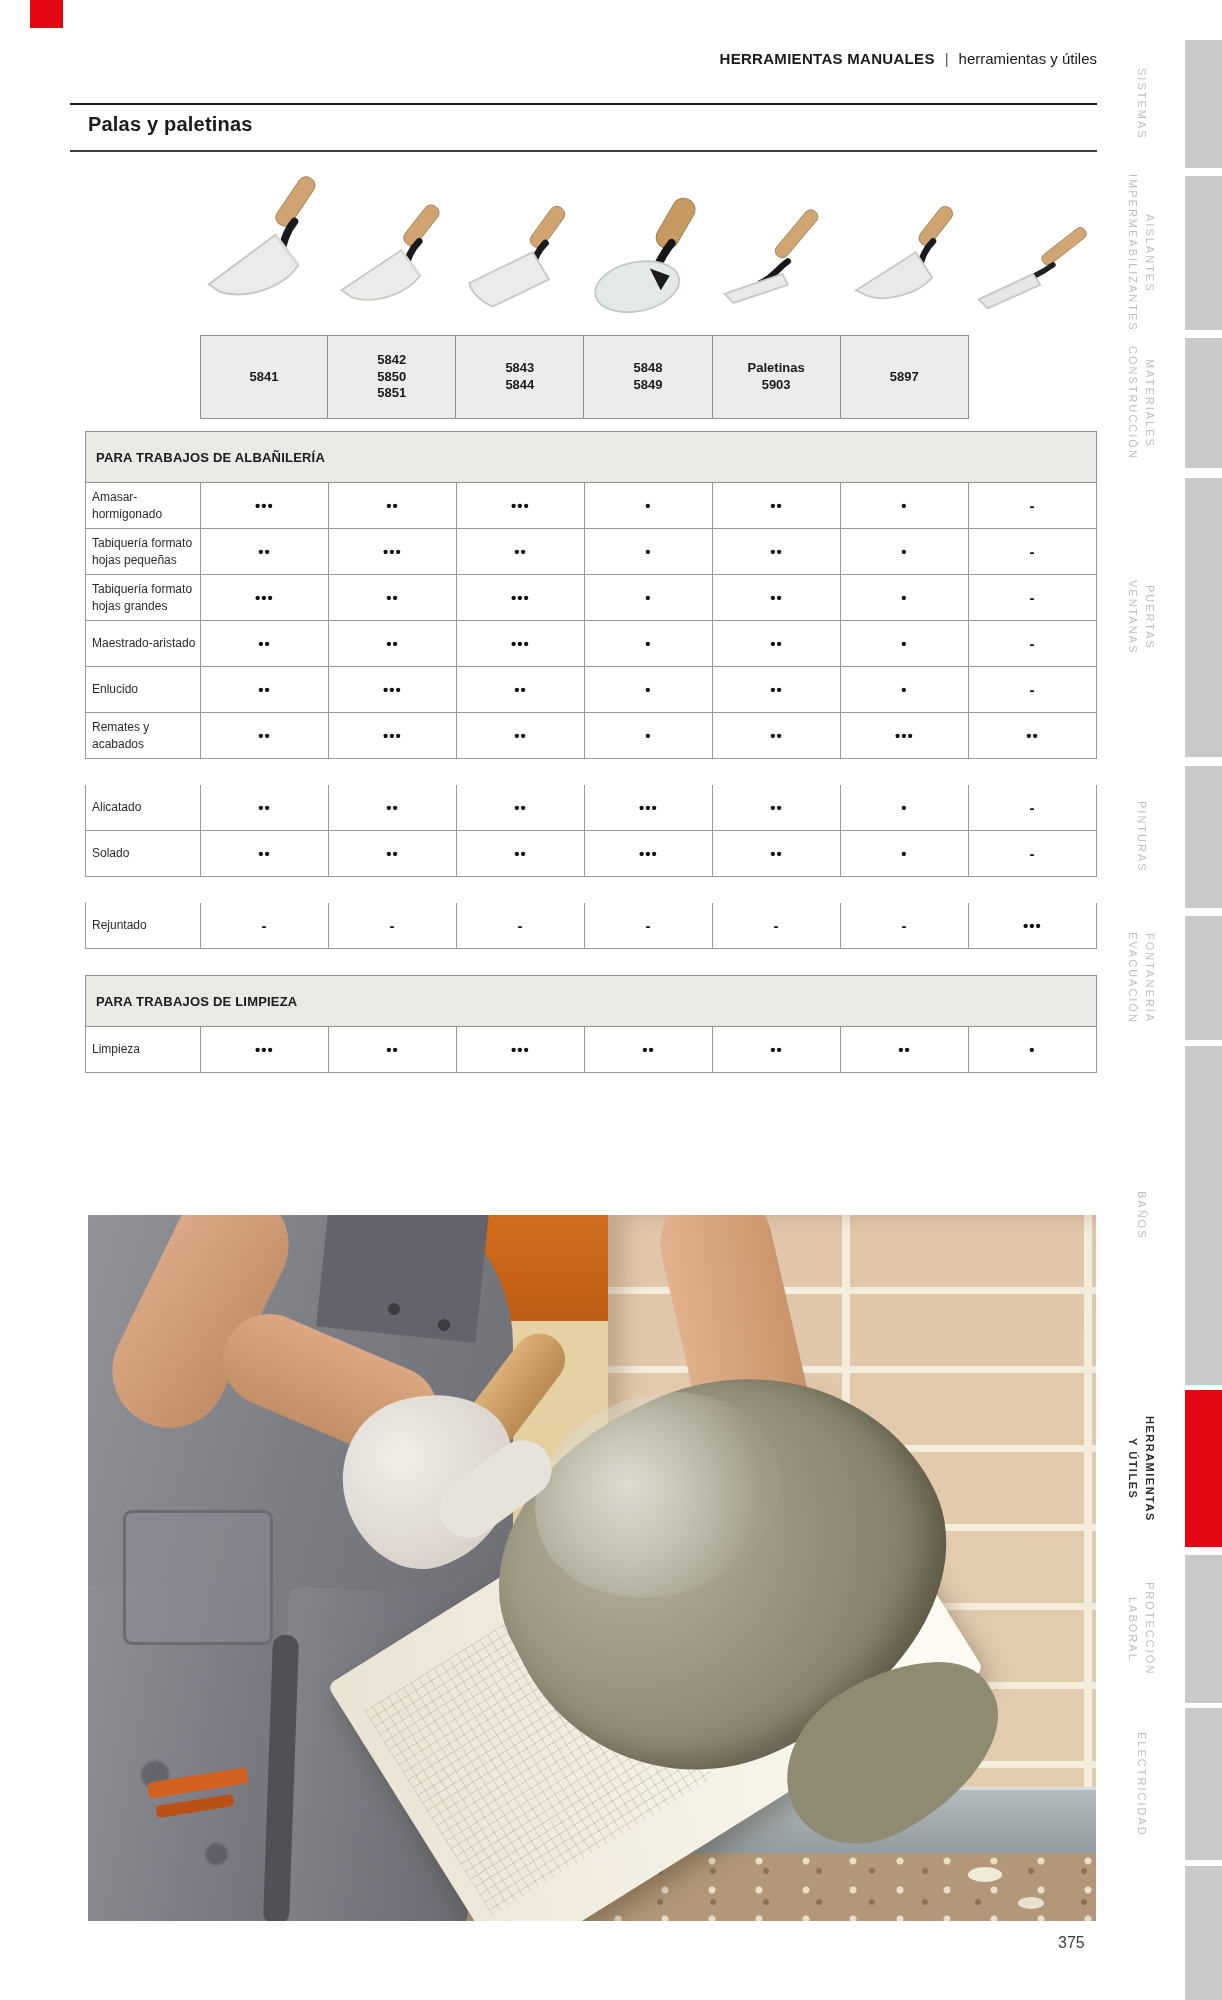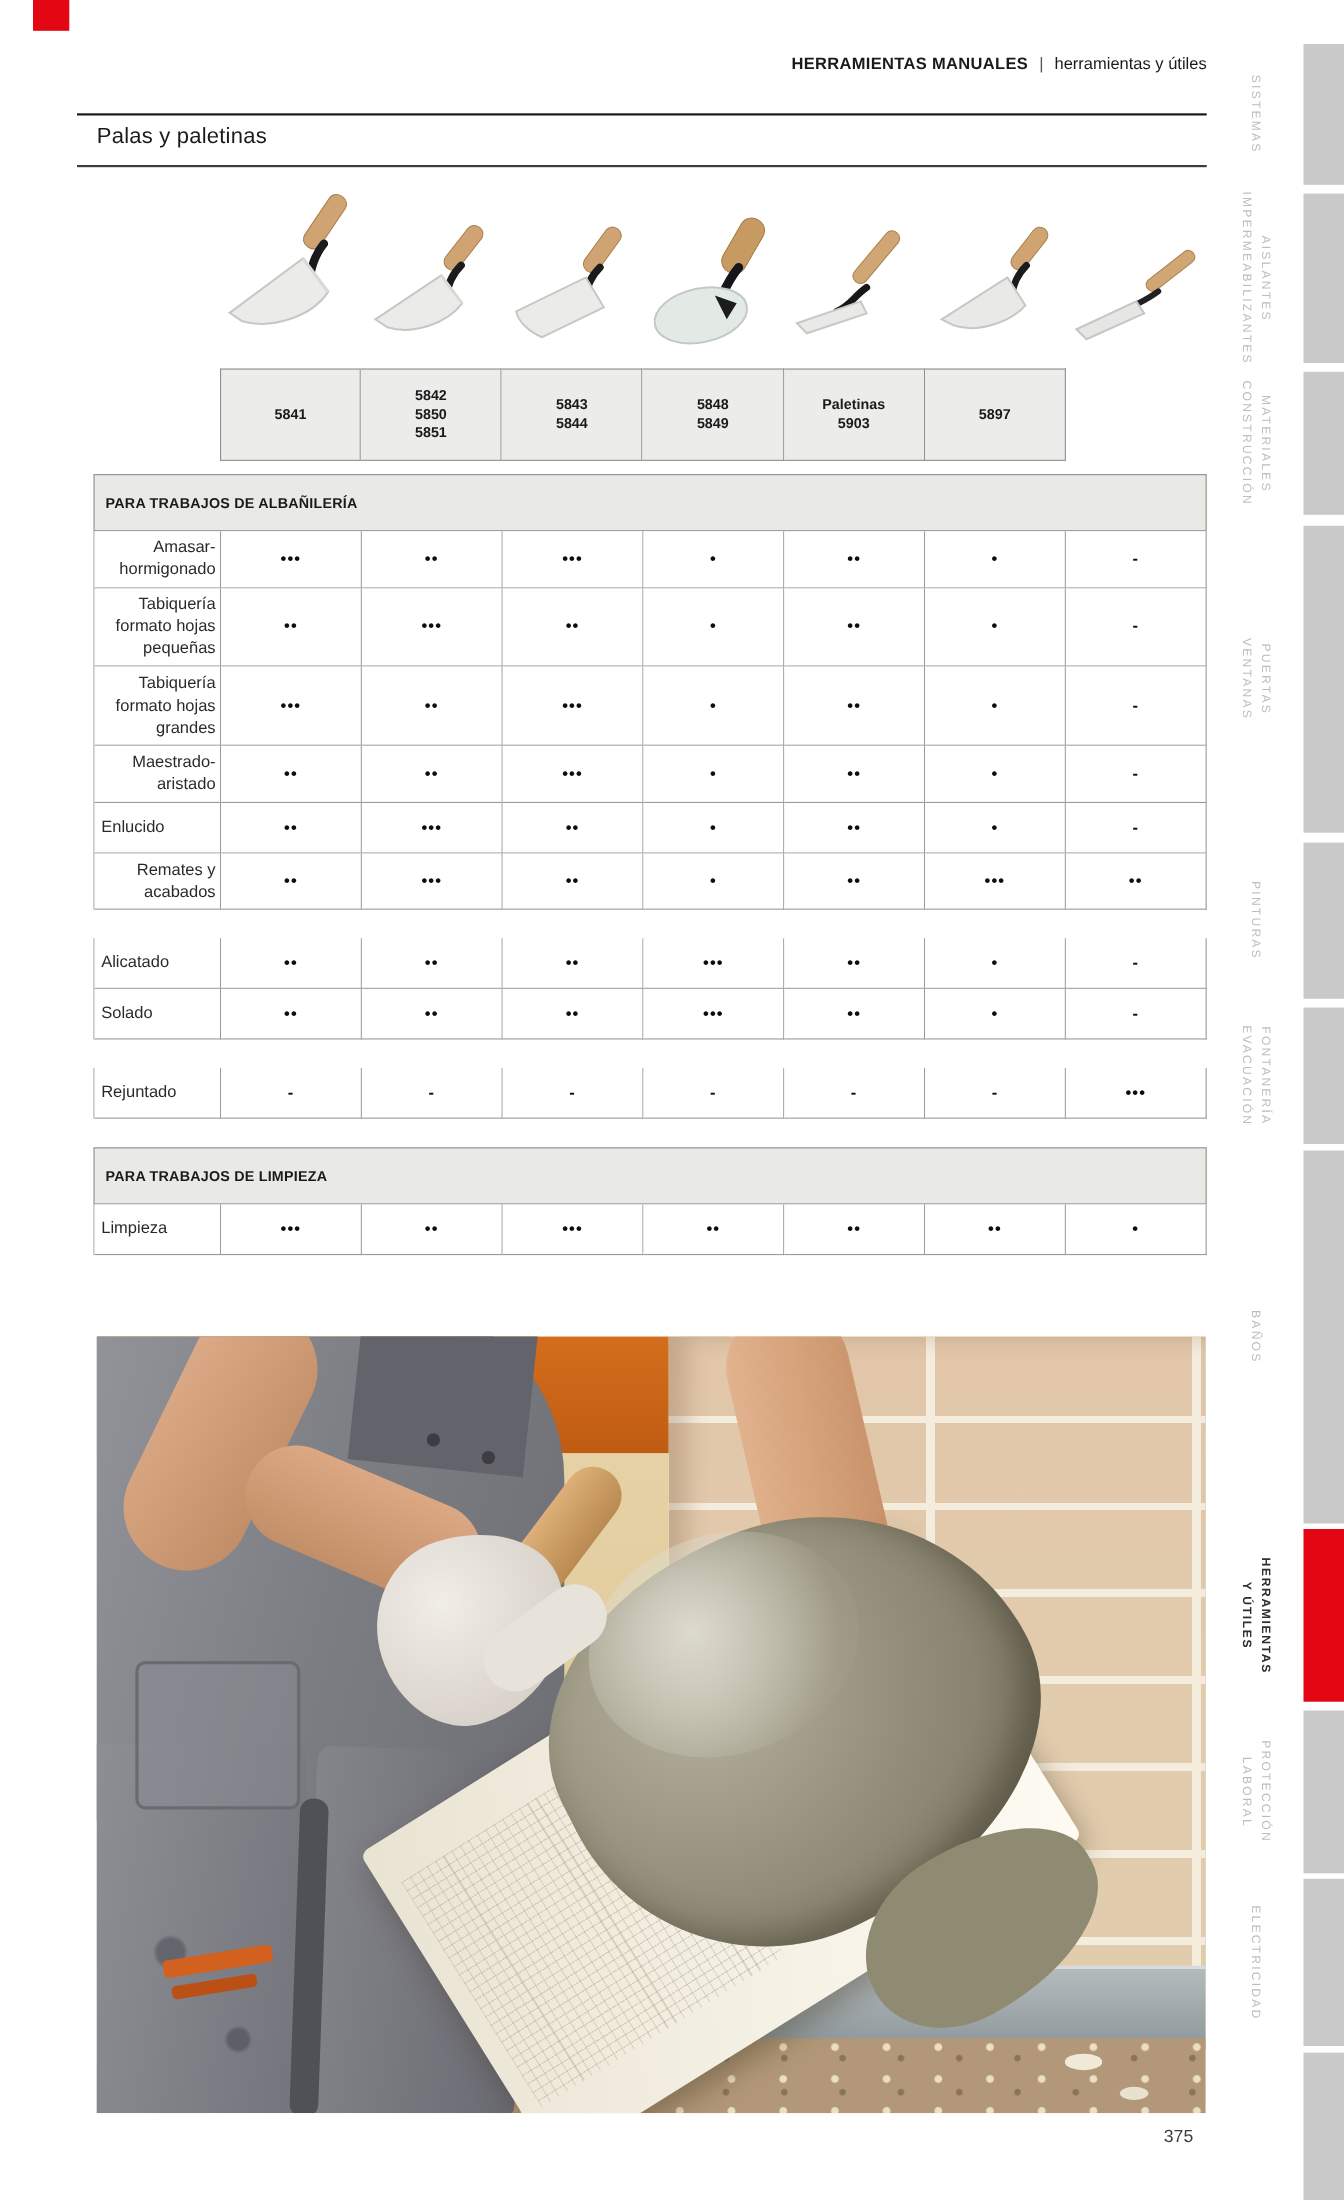--- a/index.html
+++ b/index.html
@@ -7,21 +7,21 @@
        font-family:"Liberation Sans","DejaVu Sans",sans-serif;color:#1a1a1a;}
   .abs{position:absolute;}
   *{box-sizing:border-box;}
 
   
   .logo-mark{left:30px;top:0;width:33px;height:28px;}
   .kicker{top:50px;right:125px;font-size:15px;white-space:nowrap;}
   .kicker b{letter-spacing:.3px;}
   .kicker .sep{color:#555;padding:0 10px;font-weight:400;}
   .rule1{left:70px;top:103px;width:1027px;height:2px;background:#1a1a1a;}
-  .page-title{left:88px;top:113px;font-size:20px;font-weight:normal;letter-spacing:.2px;}
+  .page-title{left:88px;top:113px;font-size:20px;font-weight:bold;letter-spacing:.2px;}
   .rule2{left:70px;top:150px;width:1027px;height:2px;background:#3d3d3d;}
 
   
   .prod-row{left:85px;top:156px;width:1012px;display:grid;
             grid-template-columns:115px repeat(7,1fr);align-items:end;height:176px;}
   .prod-img{display:flex;justify-content:center;align-items:flex-end;height:176px;}
 
   
   .tablewrap{left:85px;top:335px;width:1012px;}
   .phead{display:grid;grid-template-columns:115px repeat(7,1fr);height:84px;}
@@ -29,22 +29,22 @@
          align-items:center;justify-content:center;text-align:center;font-weight:bold;
          font-size:13px;line-height:1.3;white-space:pre-line;}
   .pcell.first{border-left:1px solid #8f8f8f;}
   .ghost{background:transparent;border:0;}
   .section{margin-top:26px;}
   .section:first-of-type{margin-top:12px;}
   .section-bar{height:52px;background:#e9e9e6;border:1px solid #8f8f8f;display:flex;
                align-items:center;padding-left:10px;font-weight:bold;font-size:13px;letter-spacing:.2px;}
   .grid{display:grid;grid-template-columns:115px repeat(7,1fr);border-left:1px solid #9a9a9a;}
   .cell{border-right:1px solid #9a9a9a;border-bottom:1px solid #9a9a9a;min-height:46px;background:#fff;}
-  .cell.label{display:flex;align-items:center;padding:5px 4px 5px 6px;font-size:15px;
-              color:#2a2a2a;line-height:1.35;text-align:right;}
+  .cell.label{display:flex;align-items:center;padding:5px 4px 5px 6px;font-size:12px;
+              color:#2a2a2a;line-height:1.35;}
   .cell.rating{display:flex;align-items:center;justify-content:center;font-weight:bold;
                font-size:15px;letter-spacing:1px;color:#0d0d0d;}
 
   
   .side-tab{position:absolute;right:0;width:37px;background:#c9c9c9;}
   .side-label{position:absolute;right:44px;width:74px;display:flex;align-items:center;justify-content:center;}
   .side-label span{writing-mode:vertical-rl;white-space:pre-line;font-size:11px;letter-spacing:2px;
                    line-height:1.55;color:#bdbdbd;text-align:center;}
   .side-label.active span{color:#2e2e2e;font-weight:bold;letter-spacing:1.5px;}
 

